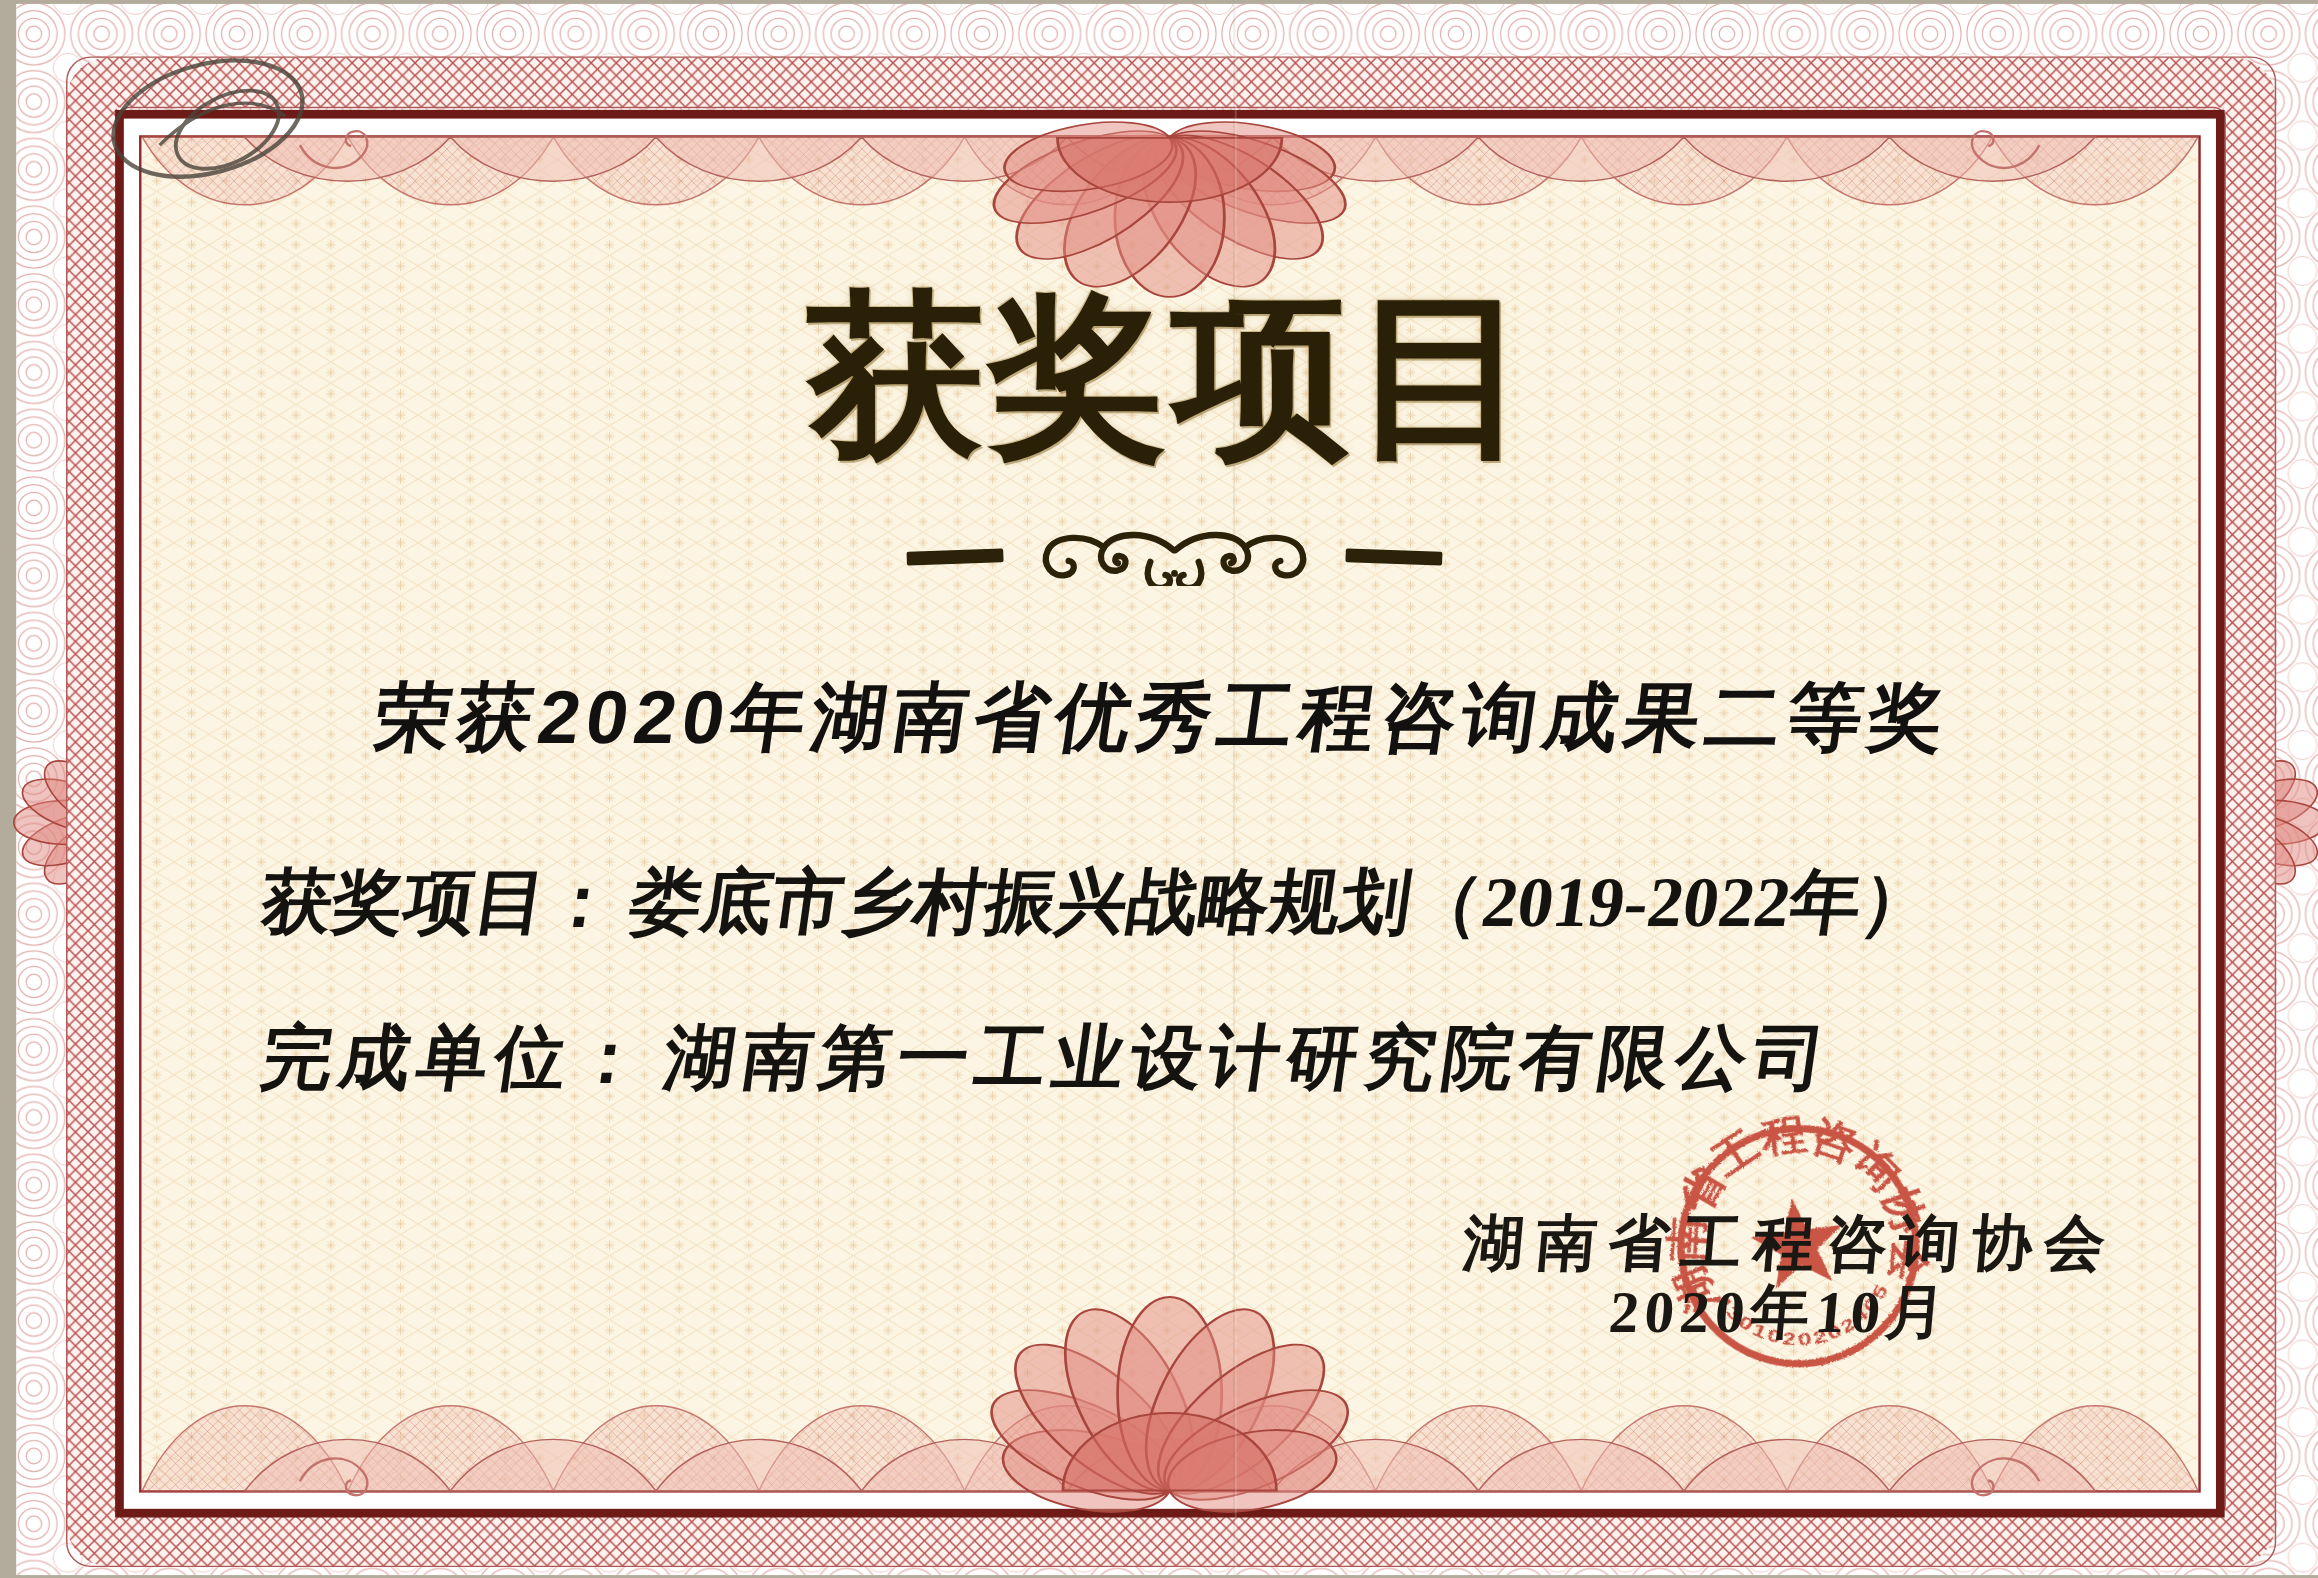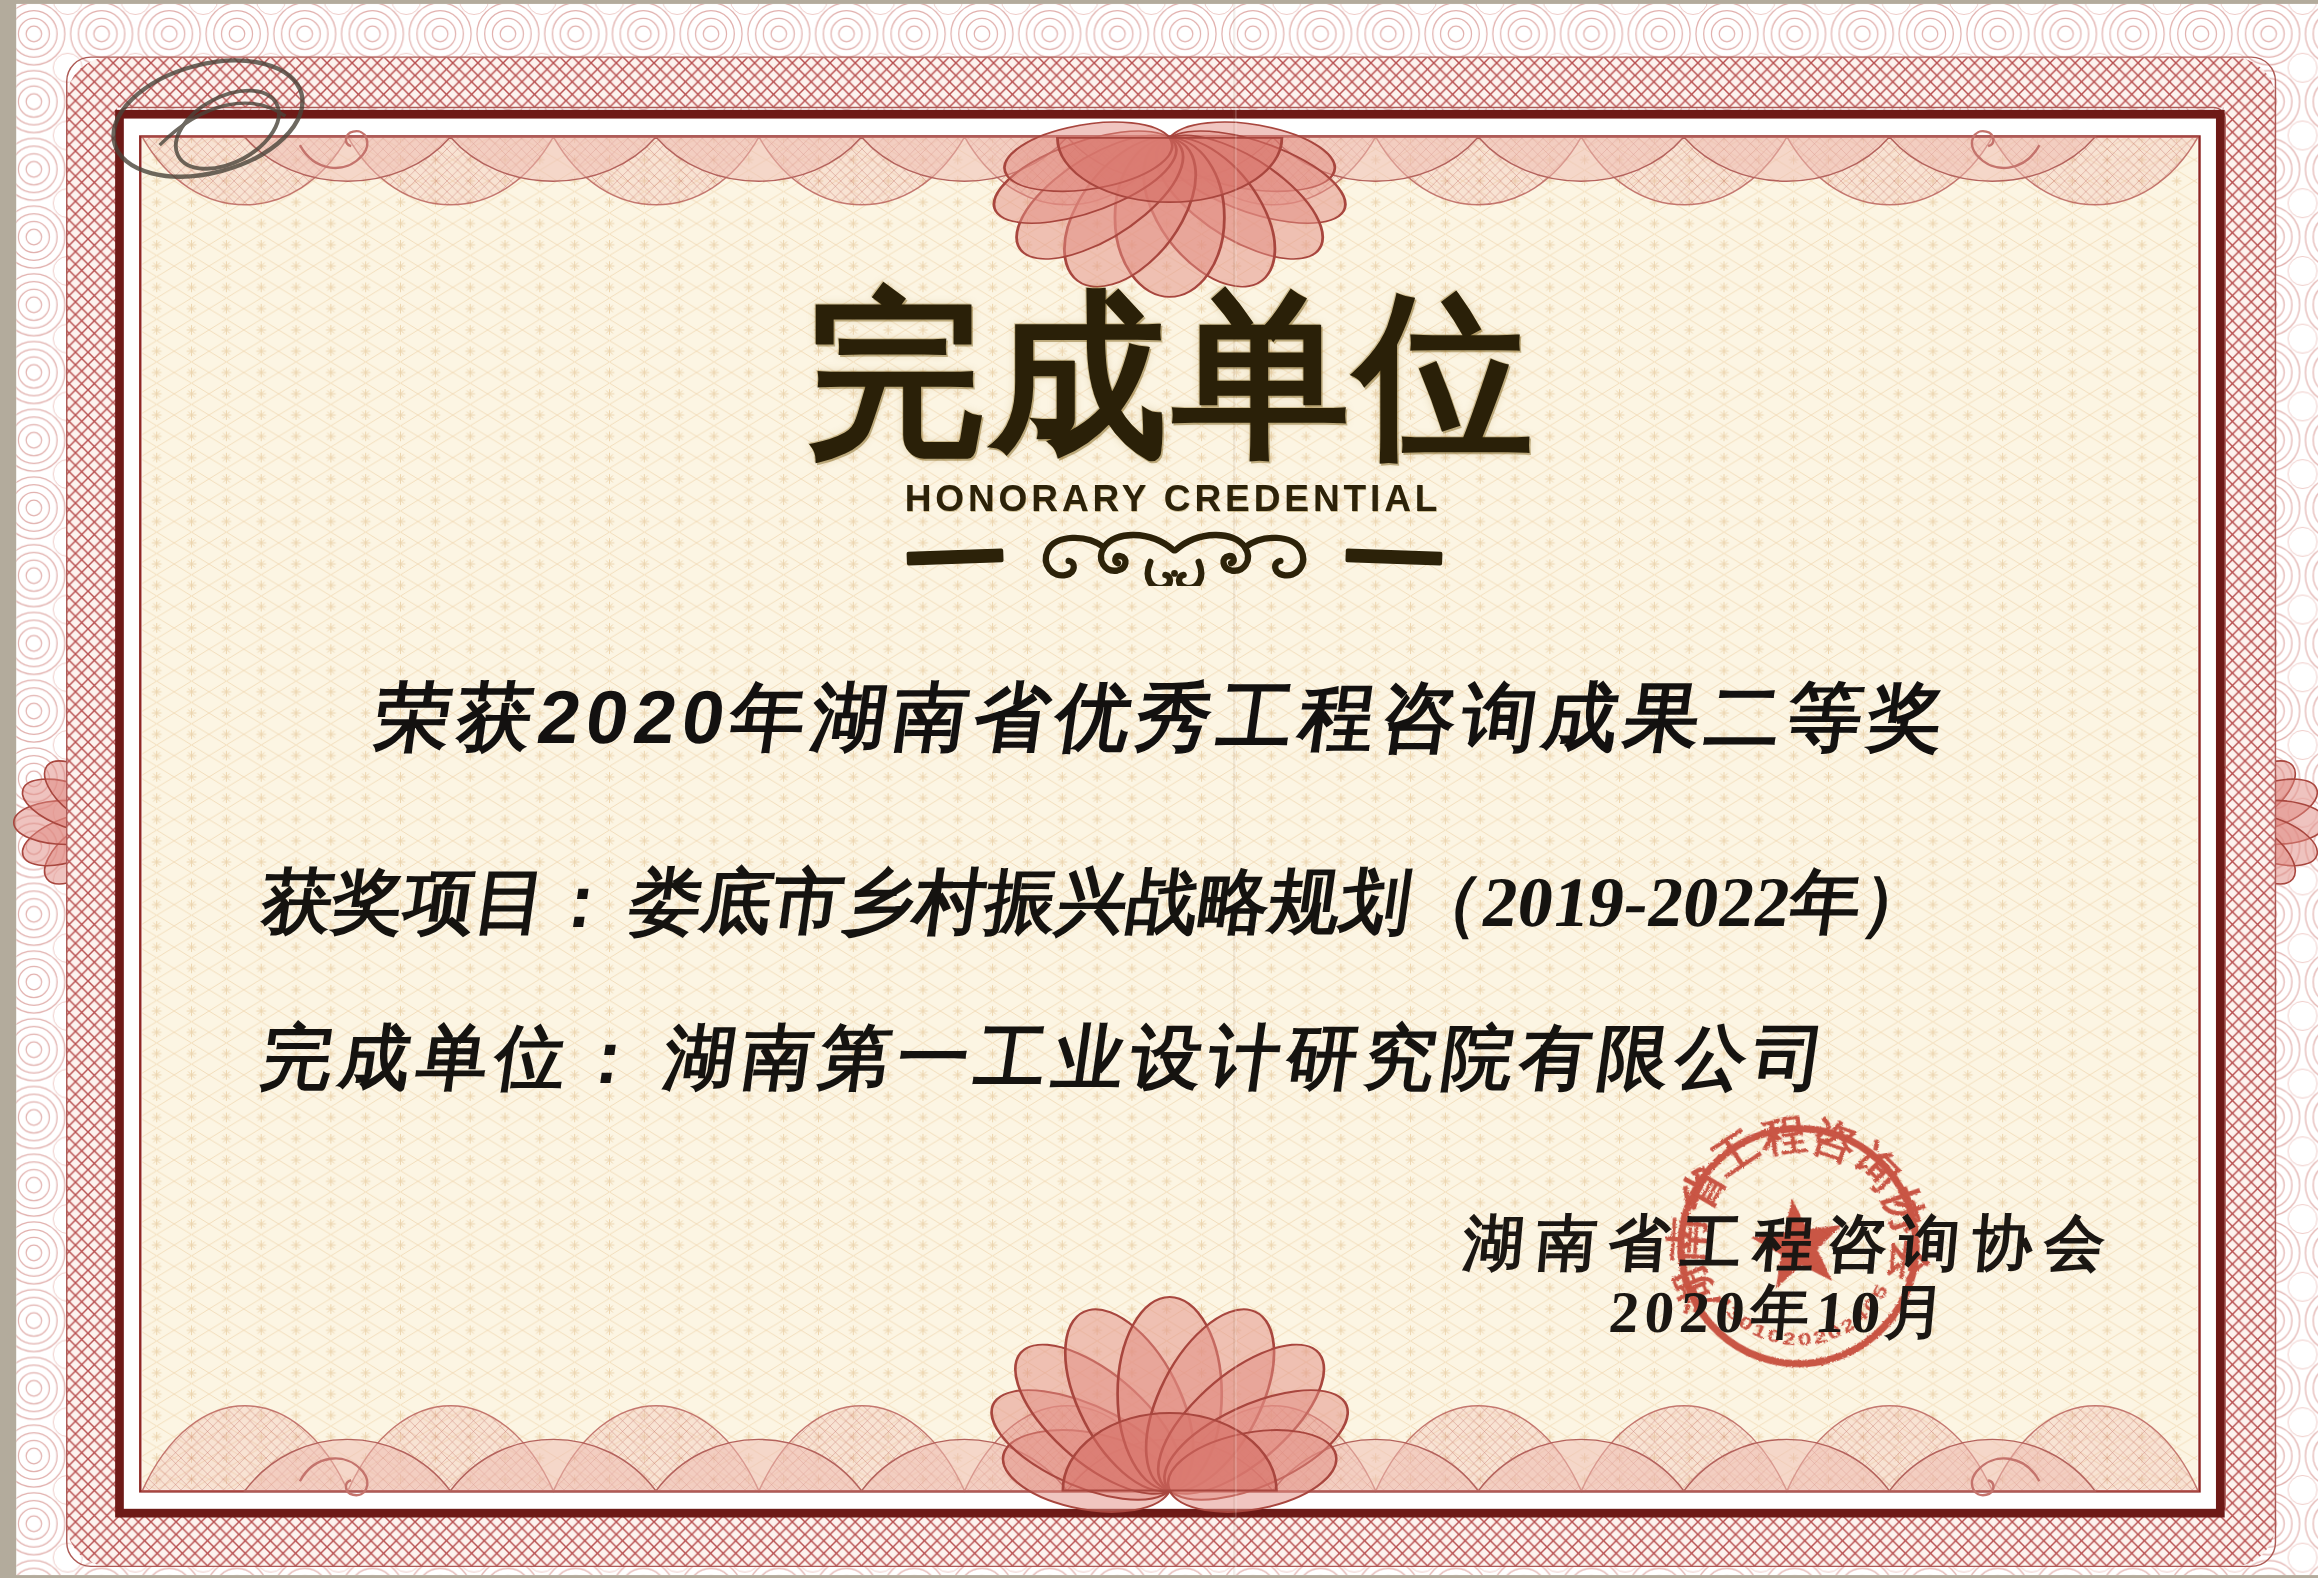--- a/index.html
+++ b/index.html
@@ -206,23 +206,22 @@
     <path fill="#c13a2c" d="M0,-100 L-23.5,-32.4 L-95.1,-30.9 L-38,12.4 L-58.8,80.9 L0,40 L58.8,80.9 L38,12.4 L95.1,-30.9 L23.5,-32.4 Z"></path>
     <text font-size="88" font-weight="700" fill="#c13a2c" font-family="Liberation Serif,serif">
       <textPath href="#sealArc" textLength="830" lengthAdjust="spacingAndGlyphs">湖南省工程咨询协会</textPath>
     </text>
     <text font-size="36" font-weight="700" fill="#c13a2c" letter-spacing="4" font-family="Liberation Sans,sans-serif">
       <textPath href="#sealBot" textLength="440" lengthAdjust="spacingAndGlyphs">4301020202405</textPath>
     </text>
   </g>
 </svg>
 
-<div class="txt title">完成单位</div>
-
-<div class="txt subtitle">HONORARY CREDENTIAL</div>
+<div class="txt title">获奖项目</div>
+
 
 <svg class="flourish" viewBox="0 0 1140 120">
   <rect x="16" y="46" width="200" height="28" rx="4" fill="#2c2209" transform="rotate(-2 116 60)"></rect>
   <rect x="924" y="46" width="200" height="28" rx="4" fill="#2c2209" transform="rotate(2 1024 60)"></rect>
   <use href="#flhalf"></use>
   <use href="#flhalf" transform="translate(1140,0) scale(-1,1)"></use>
   <circle cx="570" cy="94" r="7" fill="#2c2209"></circle>
 </svg>
 
 <div class="txt award">荣获2020年湖南省优秀工程咨询成果二等奖</div>

